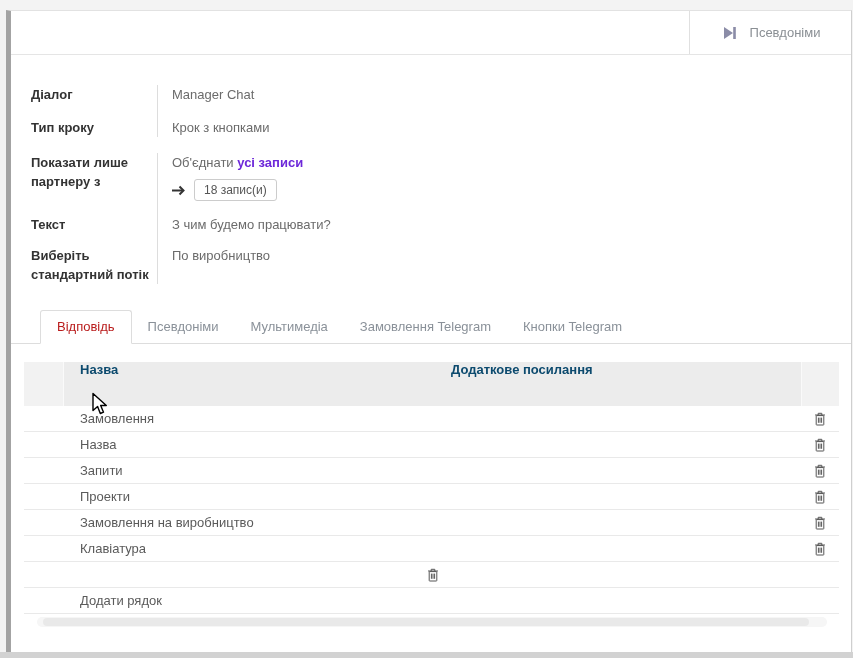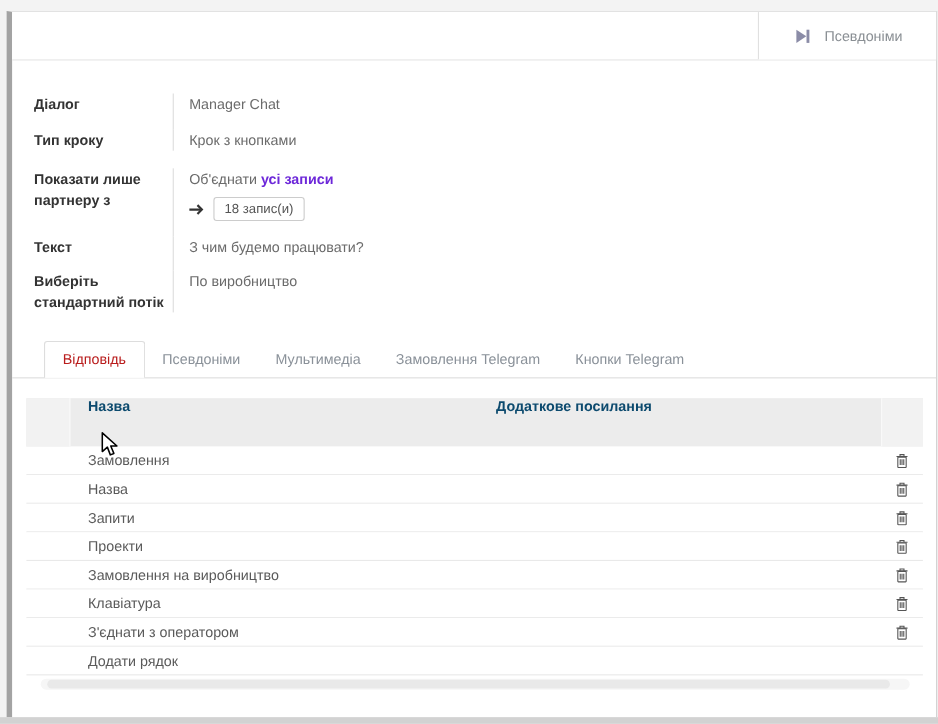--- a/index.html
+++ b/index.html
@@ -234,21 +234,20 @@
       <div class="gr-trash">
           <button class="trash-btn"><span><svg width="12" height="14" viewBox="0 0 12 14">
                 <path d="M1 3h10M4.2 3V1.3h3.6V3" stroke="#555" fill="none"></path>
                 <rect x="2.2" y="3.6" width="7.6" height="9.4" rx="0.5" stroke="#555" fill="none"></rect>
                 <path d="M4.4 5.6v5.2M6 5.6v5.2M7.6 5.6v5.2" stroke="#555" fill="none"></path>
               </svg></span></button>
         </div>
     </div>
     <div class="grid-row">
       <div class="gr-handle"></div>
-      <div class="gr-name">З'єднати з оператором</div>
       <div class="gr-link"></div>
       <div class="gr-trash">
           <button class="trash-btn"><span><svg width="12" height="14" viewBox="0 0 12 14">
                 <path d="M1 3h10M4.2 3V1.3h3.6V3" stroke="#555" fill="none"></path>
                 <rect x="2.2" y="3.6" width="7.6" height="9.4" rx="0.5" stroke="#555" fill="none"></rect>
                 <path d="M4.4 5.6v5.2M6 5.6v5.2M7.6 5.6v5.2" stroke="#555" fill="none"></path>
               </svg></span></button>
         </div>
     </div>
     <div class="grid-row">

